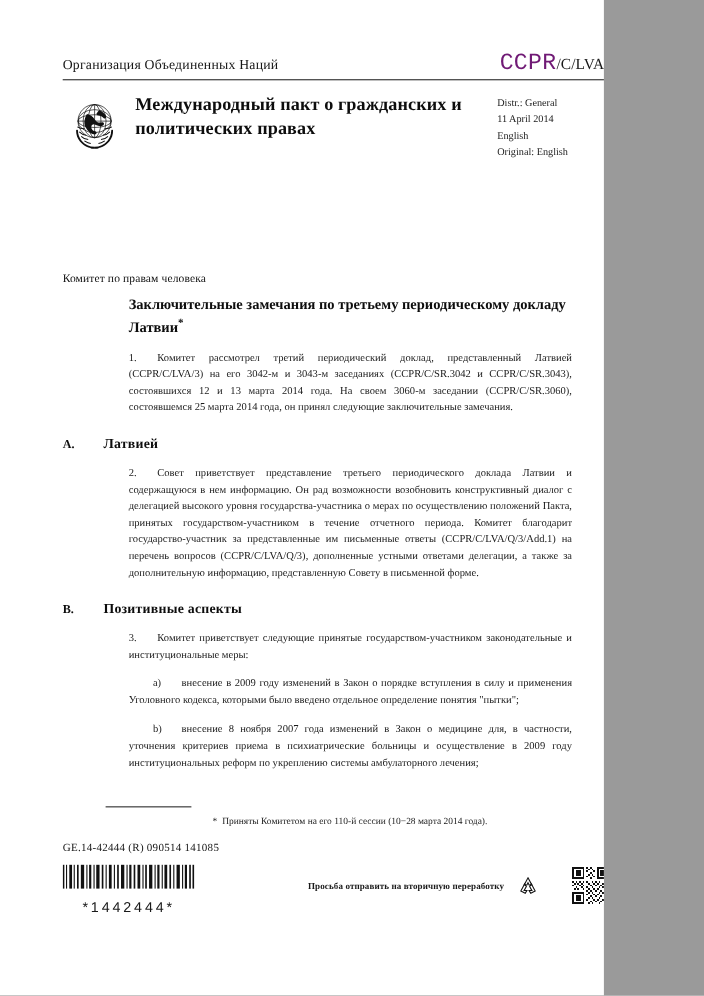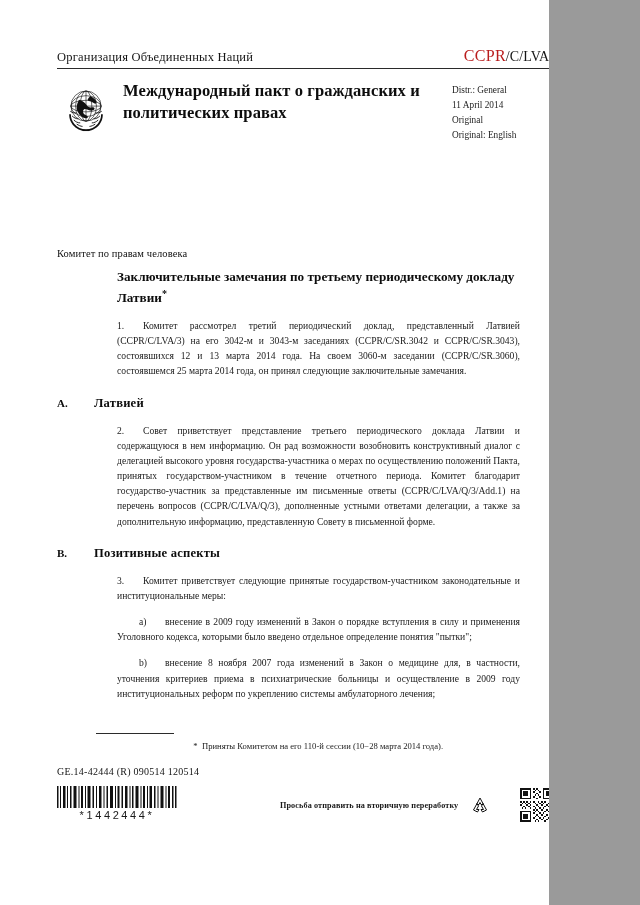--- a/index.html
+++ b/index.html
@@ -37,23 +37,24 @@
     letter-spacing: .2px;
     color: #161616;
     white-space: nowrap;
   }
   .symbol {
     white-space: nowrap;
     text-align: right;
     line-height: 1;
   }
   .symbol .sym-main {
-    font-size: 16px;
+    font-size: 21px;
     letter-spacing: .3px;
-    color: #b91c1c;
+    color: #701a75;
+    font-family: Liberation Mono, monospace;
   }
   .symbol .sym-sub {
     font-size: 14px;
     letter-spacing: .1px;
     color: #161616;
   }
   .rule-top {
     border-bottom: 1px solid #2a2a2a;
     width: 100%;
     height: 0;
@@ -205,25 +206,25 @@
     left: 57px;
     top: 786px;
     width: 120px;
   }
   .barcode-bars {
     height: 22px;
     width: 100%;
     display: block;
   }
   .barcode-digits {
-    font-size: 11px;
+    font-size: 13px;
     letter-spacing: 2.6px;
     color: #1a1a1a;
     text-align: center;
-    margin-top: 1px;
+    margin-top: 9px;
     font-family: "Liberation Sans", sans-serif;
   }
   .recycle {
     position: absolute;
     left: 280px;
     top: 796px;
     display: flex;
     align-items: center;
     gap: 12px;
   }
@@ -276,21 +277,21 @@
           </g>
           <path d="M44 86h12v2H44z"></path>
         </g>
       </svg>
 
       <div class="pact-title">Международный пакт о гражданских и политических правах</div>
 
       <div class="distr">
         <div>Distr.: General</div>
         <div>11 April 2014</div>
-        <div>Original</div>
+        <div>English</div>
         <div>Original: English</div>
       </div>
 
     </div>
   </div>
 
   <div class="committee">Комитет по правам человека</div>
 
   <div class="doc-title">
     <span>Заключительные замечания по третьему периодическому докладу Латвии</span><span class="star">*</span>
@@ -329,21 +330,21 @@
     </div>
 
   </div>
 
   <div class="footnote-rule"></div>
 
   <div class="footnote">
     <span class="fn-star">*</span><span>Приняты Комитетом на его 110-й сессии (10−28 марта 2014 года).</span>
   </div>
 
-  <div class="docnum">GE.14-42444  (R)  090514  120514</div>
+  <div class="docnum">GE.14-42444  (R)  090514  141085</div>
 
   <div class="barcode-wrap">
     <svg class="barcode-bars" viewBox="0 0 240 44" preserveAspectRatio="none">
       <g fill="#111">
         <rect x="0" y="0" width="3" height="44"></rect>
           <rect x="6" y="0" width="2" height="44"></rect>
         <rect x="12" y="0" width="5" height="44"></rect>
           <rect x="20" y="0" width="2" height="44"></rect>
         <rect x="26" y="0" width="3" height="44"></rect>
           <rect x="33" y="0" width="6" height="44"></rect>

